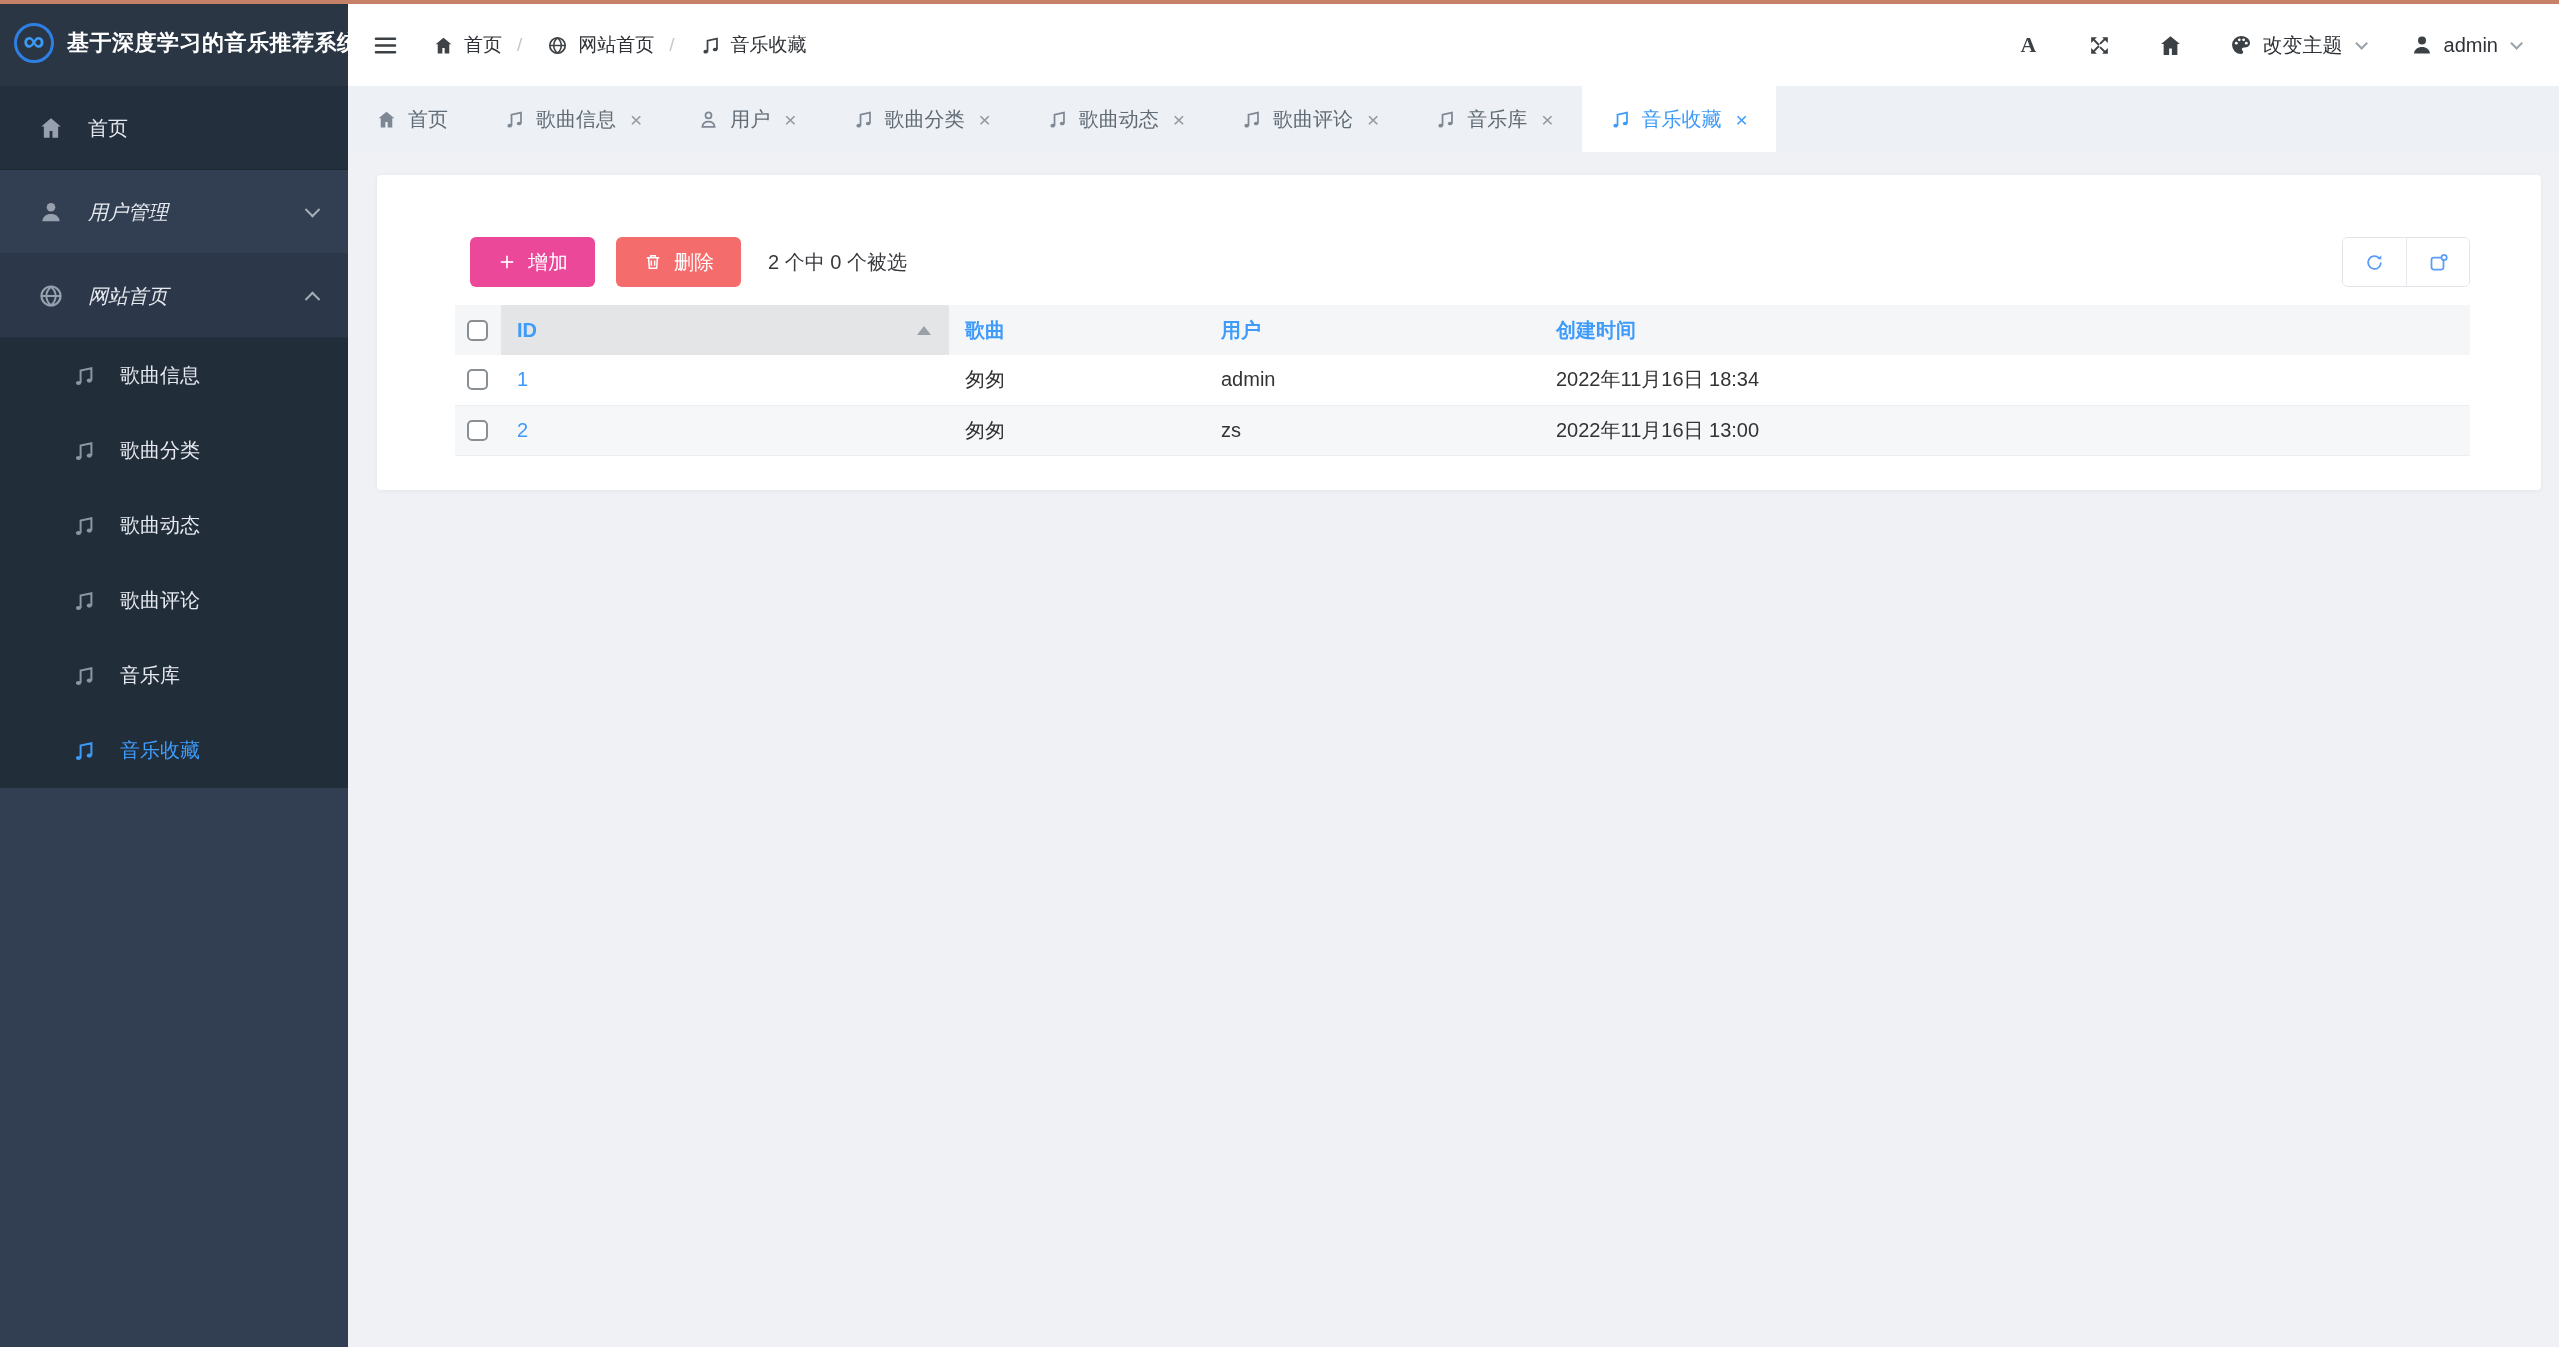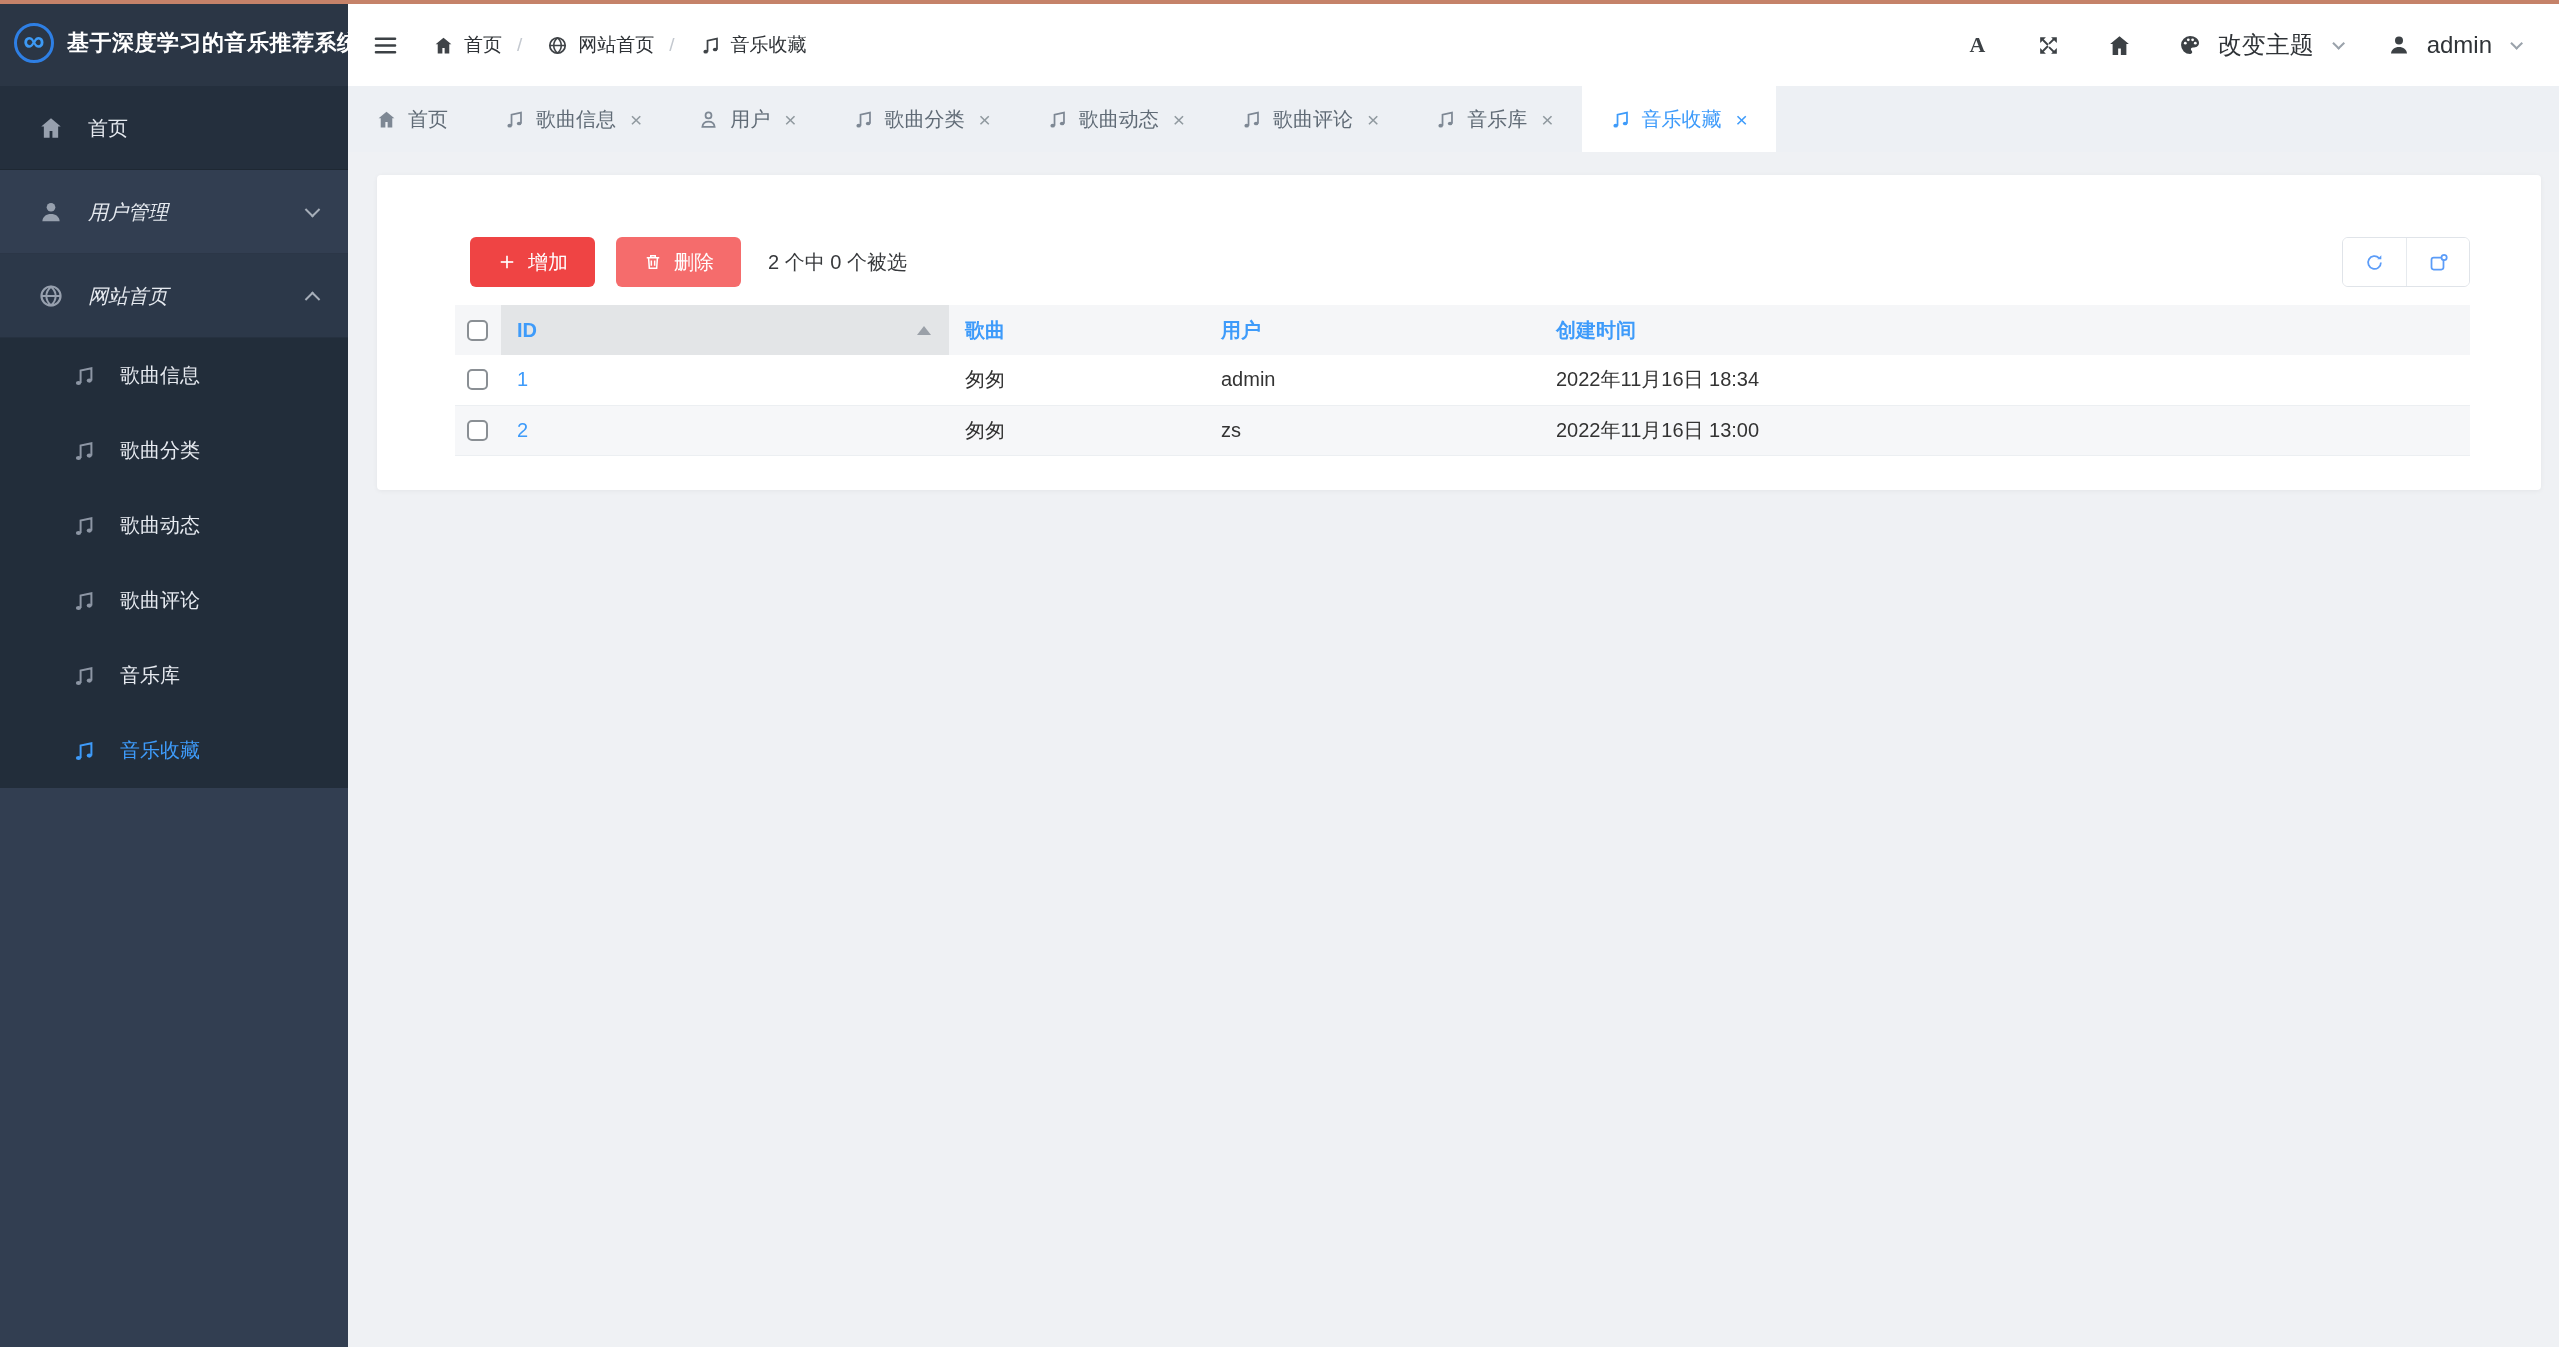--- a/index.html
+++ b/index.html
@@ -36,42 +36,42 @@
   .main { flex: 1; min-width: 0; display: flex; flex-direction: column; }
   .navbar { height: 86px; flex: none; background: #ffffff; display: flex; align-items: center; padding: 4px 40px 0 24px; }
   .icon-btn { background: none; border: none; cursor: pointer; color: #3c4145; font-size: 25px; display: flex; align-items: center; }
   .hamburger { font-size: 27px; }
   .breadcrumb { display: flex; align-items: center; margin-left: 34px; font-size: 19px; color: #2f3337; }
   .crumb { display: flex; align-items: center; gap: 10px; cursor: pointer; }
   .crumb .icon { font-size: 21px; color: #3f4347; }
   .crumb + .crumb::before { content: "/"; color: #c3c8cf; margin: 0 15px; font-size: 19px; }
   .nav-right { margin-left: auto; display: flex; align-items: center; gap: 46px; }
   .nav-actions { display: flex; align-items: center; gap: 46px; }
-  .dropdown { display: flex; align-items: center; gap: 16px; font-size: 24px; color: #2f3337; cursor: pointer; }
+  .dropdown { display: flex; align-items: center; gap: 10px; font-size: 20px; color: #2f3337; cursor: pointer; }
   .dropdown .icon { font-size: 24px; color: #3c4145; }
   .chev-sm { width: 9px; height: 9px; border-right: 2px solid #9aa2ab; border-bottom: 2px solid #9aa2ab;
     transform: rotate(45deg) translateY(-3px); margin-left: 2px; }
 
   
   .tabbar { height: 66px; flex: none; background: #edf0f4; display: flex; align-items: stretch; }
   .tab { display: flex; align-items: center; gap: 11px; padding: 0 28px; font-size: 20px; color: #606b76; cursor: pointer; }
   .tab .icon { font-size: 21px; color: #7e8894; }
   .tab .close { font-size: 21px; color: #90999f; margin-left: 3px; line-height: 1; }
   .tab.active { background: #ffffff; color: #3e9bfa; }
   .tab.active .icon, .tab.active .close { color: #3e9bfa; }
 
   
   .content { flex: 1; padding: 23px 18px 0 29px; background: #eff1f4; }
   .card { background: #ffffff; border-radius: 4px; height: 315px; padding: 62px 71px 0 78px;
     box-shadow: 0 1px 5px rgba(0,0,0,0.05); }
   .toolbar { display: flex; align-items: center; height: 50px; margin-left: 15px; }
   .btn { height: 50px; border: none; border-radius: 6px; color: #fff; font-size: 20px; font-family: inherit;
     display: inline-flex; align-items: center; gap: 11px; padding: 0 27px; cursor: pointer; }
   .btn .icon { font-size: 20px; display: flex; }
-  .btn-add { background: #ef4444; font-family: Liberation Serif, serif; }
+  .btn-add { background: #ec4899; font-family: Liberation Serif, serif; }
   .btn-del { background: #f56c6c; margin-left: 21px; }
   .sel-text { margin-left: 27px; font-size: 20px; color: #37393c; }
   .tools { margin-left: auto; display: flex; border: 1px solid #e0e4e9; border-radius: 6px; overflow: hidden; }
   .tool-btn { width: 63px; height: 48px; background: #fff; border: none; cursor: pointer;
     display: flex; align-items: center; justify-content: center; color: #5b9cf8; font-size: 21px; }
   .tool-btn + .tool-btn { border-left: 1px solid #e6eaee; }
 
   
   table { width: 100%; border-collapse: collapse; table-layout: fixed; margin-top: 18px; }
   th { height: 50px; background: #f5f6f8; color: #3e9bfa; font-size: 20px; font-weight: bold;

